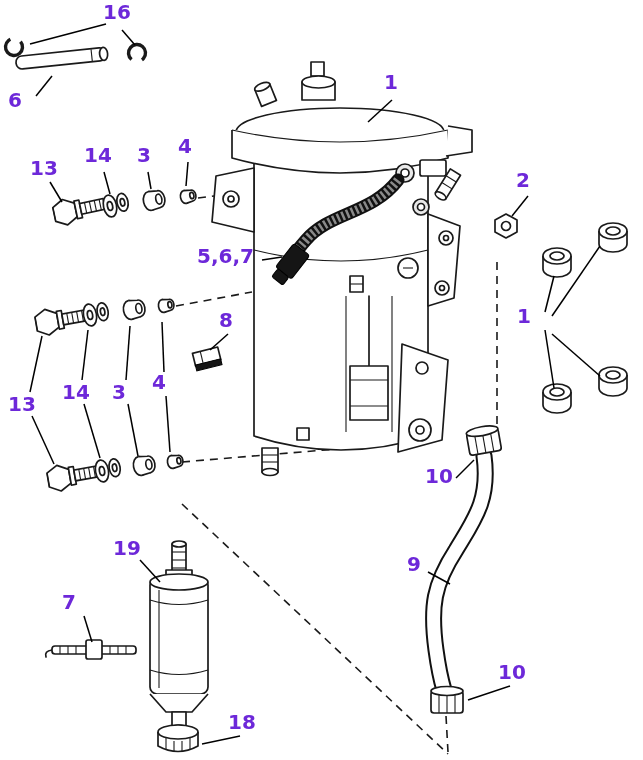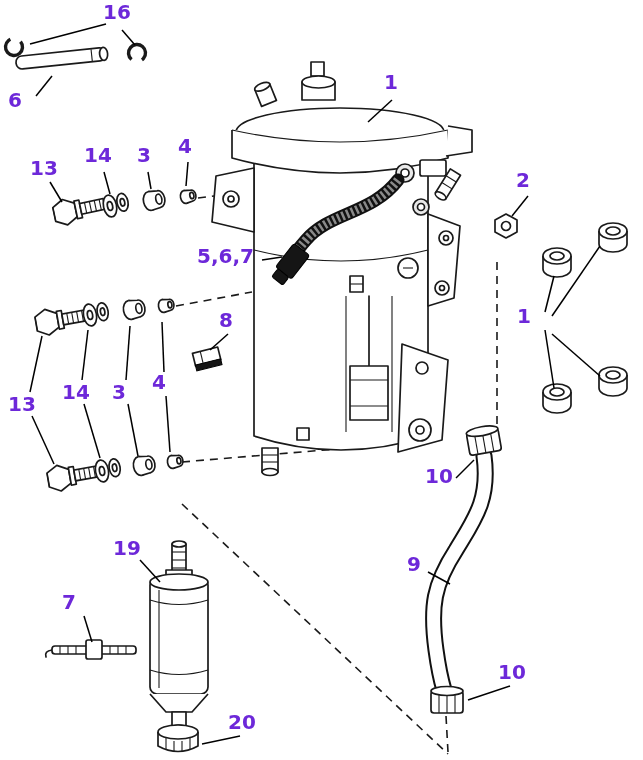--- a/index.html
+++ b/index.html
@@ -306,15 +306,15 @@
   <div class="part-label" style="left:517px;top:306px">1</div>
   <div class="part-label" style="left:8px;top:394px">13</div>
   <div class="part-label" style="left:62px;top:382px">14</div>
   <div class="part-label" style="left:112px;top:382px">3</div>
   <div class="part-label" style="left:152px;top:372px">4</div>
   <div class="part-label" style="left:425px;top:466px">10</div>
   <div class="part-label" style="left:113px;top:538px">19</div>
   <div class="part-label" style="left:407px;top:554px">9</div>
   <div class="part-label" style="left:62px;top:592px">7</div>
   <div class="part-label" style="left:498px;top:662px">10</div>
-  <div class="part-label" style="left:228px;top:712px">20</div>
+  <div class="part-label" style="left:228px;top:712px">18</div>
 
 </div>
 
 </body></html>

